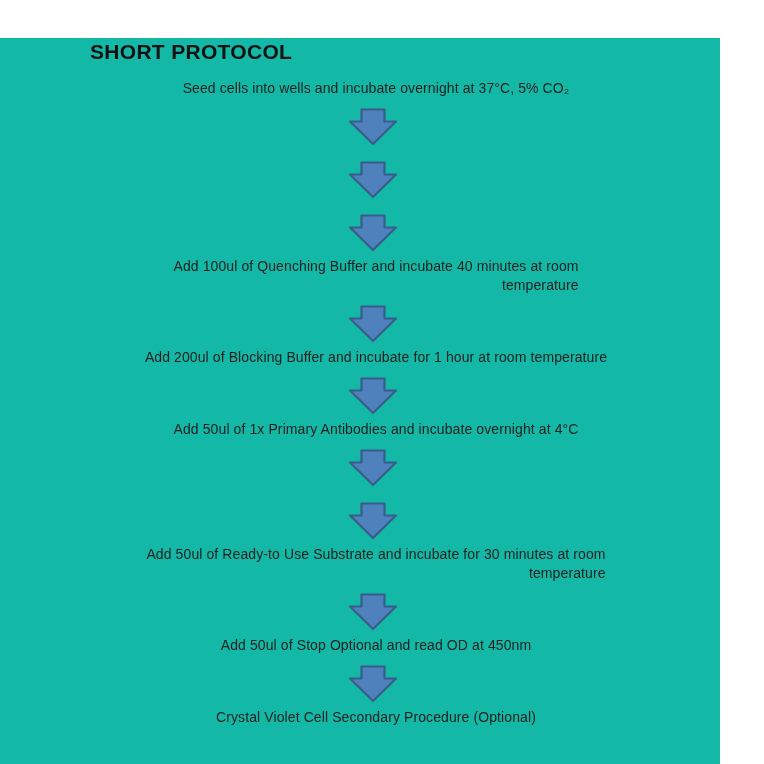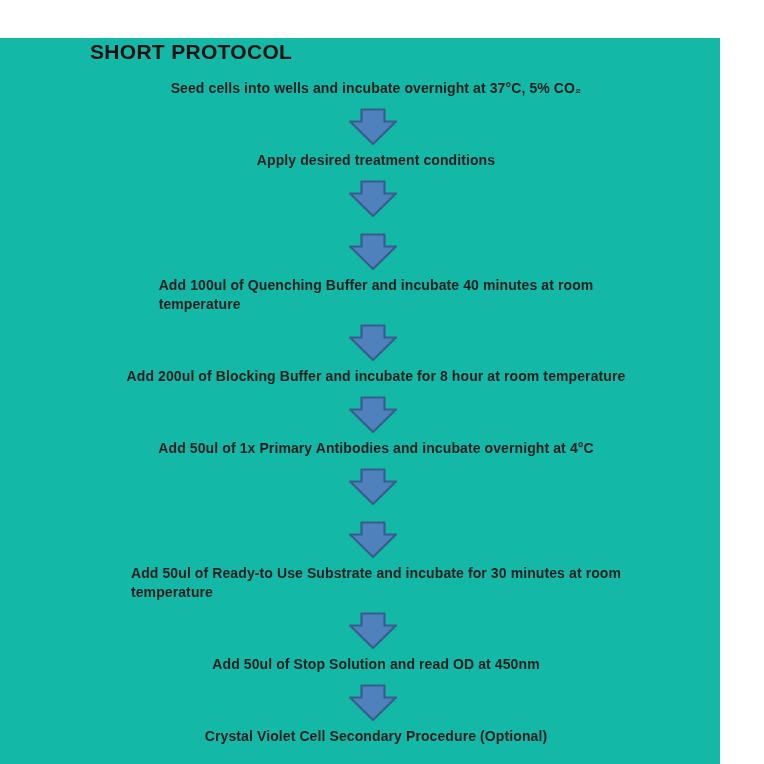--- a/index.html
+++ b/index.html
@@ -30,24 +30,24 @@
     position: absolute;
     left: 26px;
     top: 41px;
     width: 700px;
     display: flex;
     flex-direction: column;
     align-items: center;
   }
   .step {
     font-size: 14px;
-    font-weight: bold;
+    font-weight: normal;
     color: #1f1f1f;
     line-height: 19px;
-    text-align: left;
+    text-align: right;
     white-space: pre-line;
     letter-spacing: 0.1px;
   }
   .arrow {
     display: block;
     margin: 10px 6px 5px 0;
   }
   .bottom-band {
     position: absolute;
     left: 55px;
@@ -61,49 +61,48 @@
 <body>
 
 <div id="page">
   <div class="title">SHORT PROTOCOL</div>
 
   <div class="flow" id="flow">
       <div class="step">Seed cells into wells and incubate overnight at 37°C, 5% CO₂</div>
       <svg class="arrow" width="50" height="38" viewBox="0 0 50 38" xmlns="http://www.w3.org/2000/svg">
     <polygon points="13.5,1.5 36.5,1.5 36.5,13.5 48,13.5 25,36 2,13.5 13.5,13.5" stroke-width="2.2" stroke-linejoin="round" fill="#4f81bd" stroke="#385d8a"></polygon>
   </svg>
-      <div class="step">Apply desired treatment conditions</div>
       <svg class="arrow" width="50" height="38" viewBox="0 0 50 38" xmlns="http://www.w3.org/2000/svg">
     <polygon points="13.5,1.5 36.5,1.5 36.5,13.5 48,13.5 25,36 2,13.5 13.5,13.5" stroke-width="2.2" stroke-linejoin="round" fill="#4f81bd" stroke="#385d8a"></polygon>
   </svg>
       <svg class="arrow" width="50" height="38" viewBox="0 0 50 38" xmlns="http://www.w3.org/2000/svg">
     <polygon points="13.5,1.5 36.5,1.5 36.5,13.5 48,13.5 25,36 2,13.5 13.5,13.5" stroke-width="2.2" stroke-linejoin="round" fill="#4f81bd" stroke="#385d8a"></polygon>
   </svg>
       <div class="step">Add 100ul of Quenching Buffer and incubate 40 minutes at room
 temperature</div>
       <svg class="arrow" width="50" height="38" viewBox="0 0 50 38" xmlns="http://www.w3.org/2000/svg">
     <polygon points="13.5,1.5 36.5,1.5 36.5,13.5 48,13.5 25,36 2,13.5 13.5,13.5" stroke-width="2.2" stroke-linejoin="round" fill="#4f81bd" stroke="#385d8a"></polygon>
   </svg>
-      <div class="step">Add 200ul of Blocking Buffer and incubate for 8 hour at room temperature</div>
+      <div class="step">Add 200ul of Blocking Buffer and incubate for 1 hour at room temperature</div>
       <svg class="arrow" width="50" height="38" viewBox="0 0 50 38" xmlns="http://www.w3.org/2000/svg">
     <polygon points="13.5,1.5 36.5,1.5 36.5,13.5 48,13.5 25,36 2,13.5 13.5,13.5" stroke-width="2.2" stroke-linejoin="round" fill="#4f81bd" stroke="#385d8a"></polygon>
   </svg>
       <div class="step">Add 50ul of 1x Primary Antibodies and incubate overnight at 4°C</div>
       <svg class="arrow" width="50" height="38" viewBox="0 0 50 38" xmlns="http://www.w3.org/2000/svg">
     <polygon points="13.5,1.5 36.5,1.5 36.5,13.5 48,13.5 25,36 2,13.5 13.5,13.5" stroke-width="2.2" stroke-linejoin="round" fill="#4f81bd" stroke="#385d8a"></polygon>
   </svg>
       <svg class="arrow" width="50" height="38" viewBox="0 0 50 38" xmlns="http://www.w3.org/2000/svg">
     <polygon points="13.5,1.5 36.5,1.5 36.5,13.5 48,13.5 25,36 2,13.5 13.5,13.5" stroke-width="2.2" stroke-linejoin="round" fill="#4f81bd" stroke="#385d8a"></polygon>
   </svg>
       <div class="step">Add 50ul of Ready-to Use Substrate and incubate for 30 minutes at room
 temperature</div>
       <svg class="arrow" width="50" height="38" viewBox="0 0 50 38" xmlns="http://www.w3.org/2000/svg">
     <polygon points="13.5,1.5 36.5,1.5 36.5,13.5 48,13.5 25,36 2,13.5 13.5,13.5" stroke-width="2.2" stroke-linejoin="round" fill="#4f81bd" stroke="#385d8a"></polygon>
   </svg>
-      <div class="step">Add 50ul of Stop Solution and read OD at 450nm</div>
+      <div class="step">Add 50ul of Stop Optional and read OD at 450nm</div>
       <svg class="arrow" width="50" height="38" viewBox="0 0 50 38" xmlns="http://www.w3.org/2000/svg">
     <polygon points="13.5,1.5 36.5,1.5 36.5,13.5 48,13.5 25,36 2,13.5 13.5,13.5" stroke-width="2.2" stroke-linejoin="round" fill="#4f81bd" stroke="#385d8a"></polygon>
   </svg>
       <div class="step">Crystal Violet Cell Secondary Procedure (Optional)</div>
     </div>
 
   <div class="bottom-band"></div>
 </div>
 
 </body></html>

